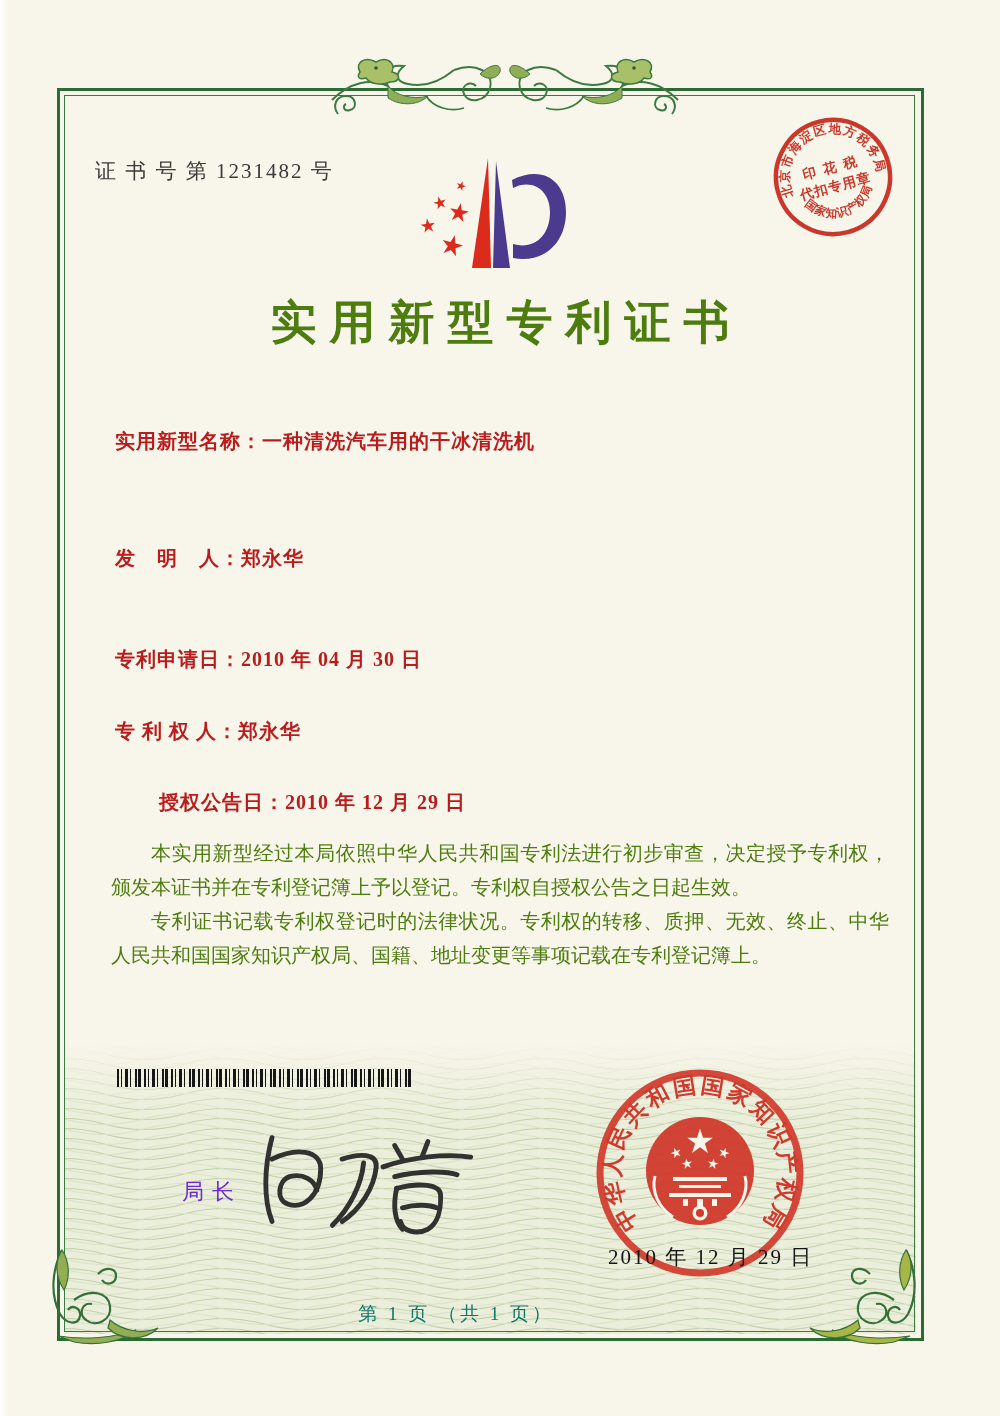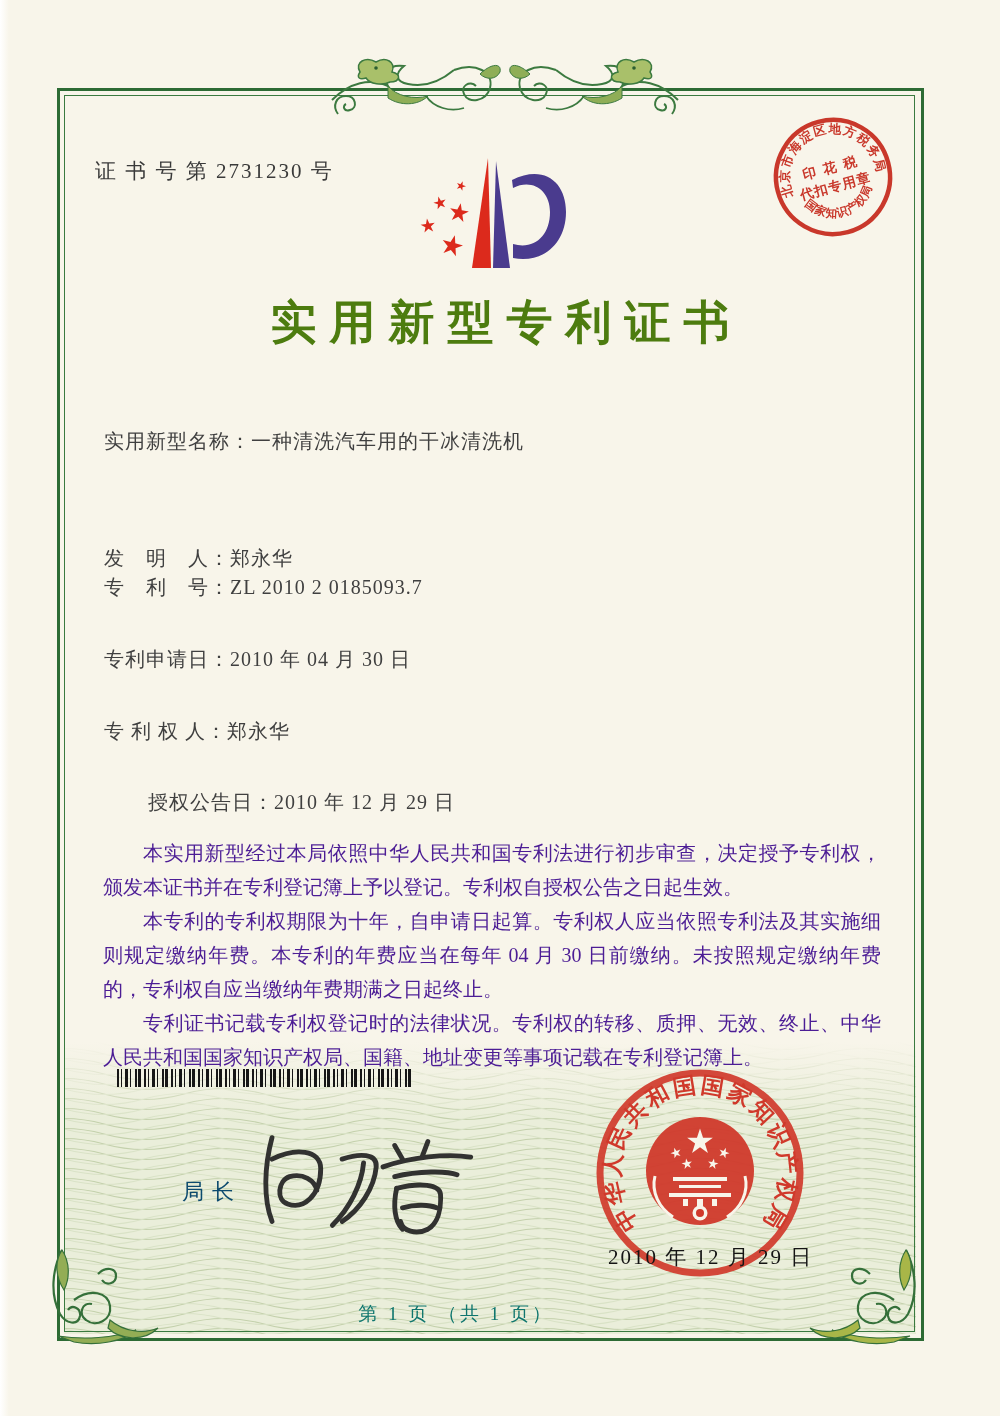--- a/index.html
+++ b/index.html
@@ -25,39 +25,39 @@
   .corner-left{left:44px;top:1240px;}
   .corner-right{left:792px;top:1240px;transform:scaleX(-1);}
   
   .cert-number{position:absolute;left:95px;top:157px;font-size:21px;
     letter-spacing:2px;color:#3a3a3a;z-index:4;}
   .logo{position:absolute;left:392px;top:148px;z-index:4;}
   .tax-stamp{position:absolute;left:768px;top:112px;transform:rotate(-15deg);z-index:4;}
   .title{position:absolute;left:0;top:292px;width:100%;margin:0;text-align:center;
     font-size:46px;font-weight:700;letter-spacing:13px;text-indent:13px;color:#4d7c0f;z-index:4;}
   
-  .field{position:absolute;left:104px;font-size:20px;letter-spacing:1px;
-    color:#404040;z-index:4;white-space:nowrap;}
+  .field{position:absolute;left:115px;font-size:20px;letter-spacing:1px;
+    color:#b91c1c;z-index:4;white-space:nowrap;font-weight:bold;}
   .f1{top:428px;} .f2{top:501px;margin-top:44px;} .f3{top:574px;}
   .f4{top:646px;text-align:right;} .f5{top:718px;} .f6{top:789px;margin-left:44px;}
   
-  .paragraphs{position:absolute;left:103px;top:836px;width:778px;z-index:4;
-    font-size:20px;line-height:34px;text-align:justify;color:#4c1d95;}
+  .paragraphs{position:absolute;left:111px;top:836px;width:778px;z-index:4;
+    font-size:20px;line-height:34px;text-align:justify;color:#4d7c0f;}
   .paragraphs p{margin:0;text-indent:2em;}
   
   .barcode{position:absolute;left:117px;top:1069px;width:296px;height:18px;z-index:4;
     background:repeating-linear-gradient(90deg,
       #161616 0 2px,transparent 2px 4px,
       #161616 4px 5px,transparent 5px 8px,
       #161616 8px 11px,transparent 11px 13px,
       #161616 13px 14px,transparent 14px 18px,
       #161616 18px 20px,transparent 20px 21px,
       #161616 21px 24px,transparent 24px 27px);}
   .director-label{position:absolute;left:182px;top:1177px;font-size:22px;
-    letter-spacing:8px;color:#0c4a6e;z-index:4;}
+    letter-spacing:8px;color:#6d28d9;z-index:4;}
   .signature{position:absolute;left:248px;top:1126px;z-index:4;}
   .seal{position:absolute;left:585px;top:1058px;z-index:5;}
   .issue-date{position:absolute;left:608px;top:1243px;font-size:21px;
     letter-spacing:2px;color:#141414;z-index:6;white-space:nowrap;}
   .page-footer{position:absolute;left:0;top:1301px;width:912px;text-align:center;
     font-size:19px;letter-spacing:3px;color:#0f766e;z-index:6;}
   
   .arc-text{fill:#c9382b;font-family:"Liberation Serif","DejaVu Serif",serif;font-weight:700;}
   .seal-arc{fill:#d0392b;font-size:23px;letter-spacing:3px;font-weight:700;
     font-family:"Liberation Serif","DejaVu Serif",serif;}
@@ -172,21 +172,21 @@
     <g fill="none" stroke="#35703a" stroke-width="2.2">
       <path d="M14,96 C40,100 70,98 92,90 C80,102 52,106 30,102 Z" fill="#a8b648" stroke-width="1.2"></path>
       <path d="M18,10 C8,30 6,55 16,74 C22,84 34,86 36,76 C37,68 28,64 24,70"></path>
       <path d="M18,10 C26,22 26,38 20,50 C12,38 10,22 18,10 Z" fill="#a8b648" stroke-width="1.2"></path>
       <path d="M30,60 C46,48 64,52 66,66 C68,80 52,88 42,80 C34,74 38,62 48,64"></path>
       <path d="M66,80 C80,92 100,94 114,88 C100,102 76,100 64,88 Z" fill="#a8b648" stroke-width="1.2"></path>
       <path d="M54,34 C62,26 72,28 72,36 C72,44 62,46 58,40"></path>
     </g>
   </svg>
 
-  <div class="cert-number">证 书 号 第 2731230 号</div>
+  <div class="cert-number">证 书 号 第 1231482 号</div>
 
   <svg class="logo" width="180" height="140" viewBox="0 0 180 140">
     <defs>
       <polygon id="star-l" points="0,-10 2.25,-3.09 9.51,-3.09 3.63,1.18 5.88,8.09 0,3.82 -5.88,8.09 -3.63,1.18 -9.51,-3.09 -2.25,-3.09"></polygon>
     </defs>
     <g fill="#dc2a1c">
       <use href="#star-l" transform="translate(69,38) rotate(20) scale(0.5)"></use>
       <use href="#star-l" transform="translate(48,55) rotate(-15) scale(0.66)"></use>
       <use href="#star-l" transform="translate(67,65) rotate(10) scale(1)"></use>
       <use href="#star-l" transform="translate(36,78) rotate(-8) scale(0.75)"></use>
@@ -216,36 +216,32 @@
   </svg>
 
   <h1 class="title">实用新型专利证书</h1>
 
   <div class="field f1">
     <span>实用新型名称：</span><span>一种清洗汽车用的干冰清洗机</span>
   </div>
   <div class="field f2">
     <span>发　明　人：</span><span>郑永华</span>
   </div>
-  <div class="field f3">
-    <span>专　利　号：</span><span>ZL 2010 2 0185093.7</span>
-  </div>
   <div class="field f4">
     <span>专利申请日：</span><span>2010 年 04 月 30 日</span>
   </div>
   <div class="field f5">
     <span>专 利 权 人：</span><span>郑永华</span>
   </div>
   <div class="field f6">
     <span>授权公告日：</span><span>2010 年 12 月 29 日</span>
   </div>
 
   <div class="paragraphs">
     <p>本实用新型经过本局依照中华人民共和国专利法进行初步审查，决定授予专利权，颁发本证书并在专利登记簿上予以登记。专利权自授权公告之日起生效。</p>
-    <p>本专利的专利权期限为十年，自申请日起算。专利权人应当依照专利法及其实施细则规定缴纳年费。本专利的年费应当在每年 04 月 30 日前缴纳。未按照规定缴纳年费的，专利权自应当缴纳年费期满之日起终止。</p>
     <p>专利证书记载专利权登记时的法律状况。专利权的转移、质押、无效、终止、中华人民共和国国家知识产权局、国籍、地址变更等事项记载在专利登记簿上。</p>
   </div>
 
   <div class="barcode"></div>
 
   <div class="director-label">局长</div>
   <svg class="signature" width="235" height="112" viewBox="0 0 240 115" aria-label="田力普">
     <g fill="none" stroke="#232323" stroke-width="5" stroke-linecap="round" stroke-linejoin="round" opacity="0.92">
       <path d="M24,12 C16,42 15,75 24,98"></path>
       <path d="M24,34 C48,22 74,24 74,44 C74,72 56,86 40,80 C28,76 30,56 42,52 C56,48 68,56 70,66"></path>

